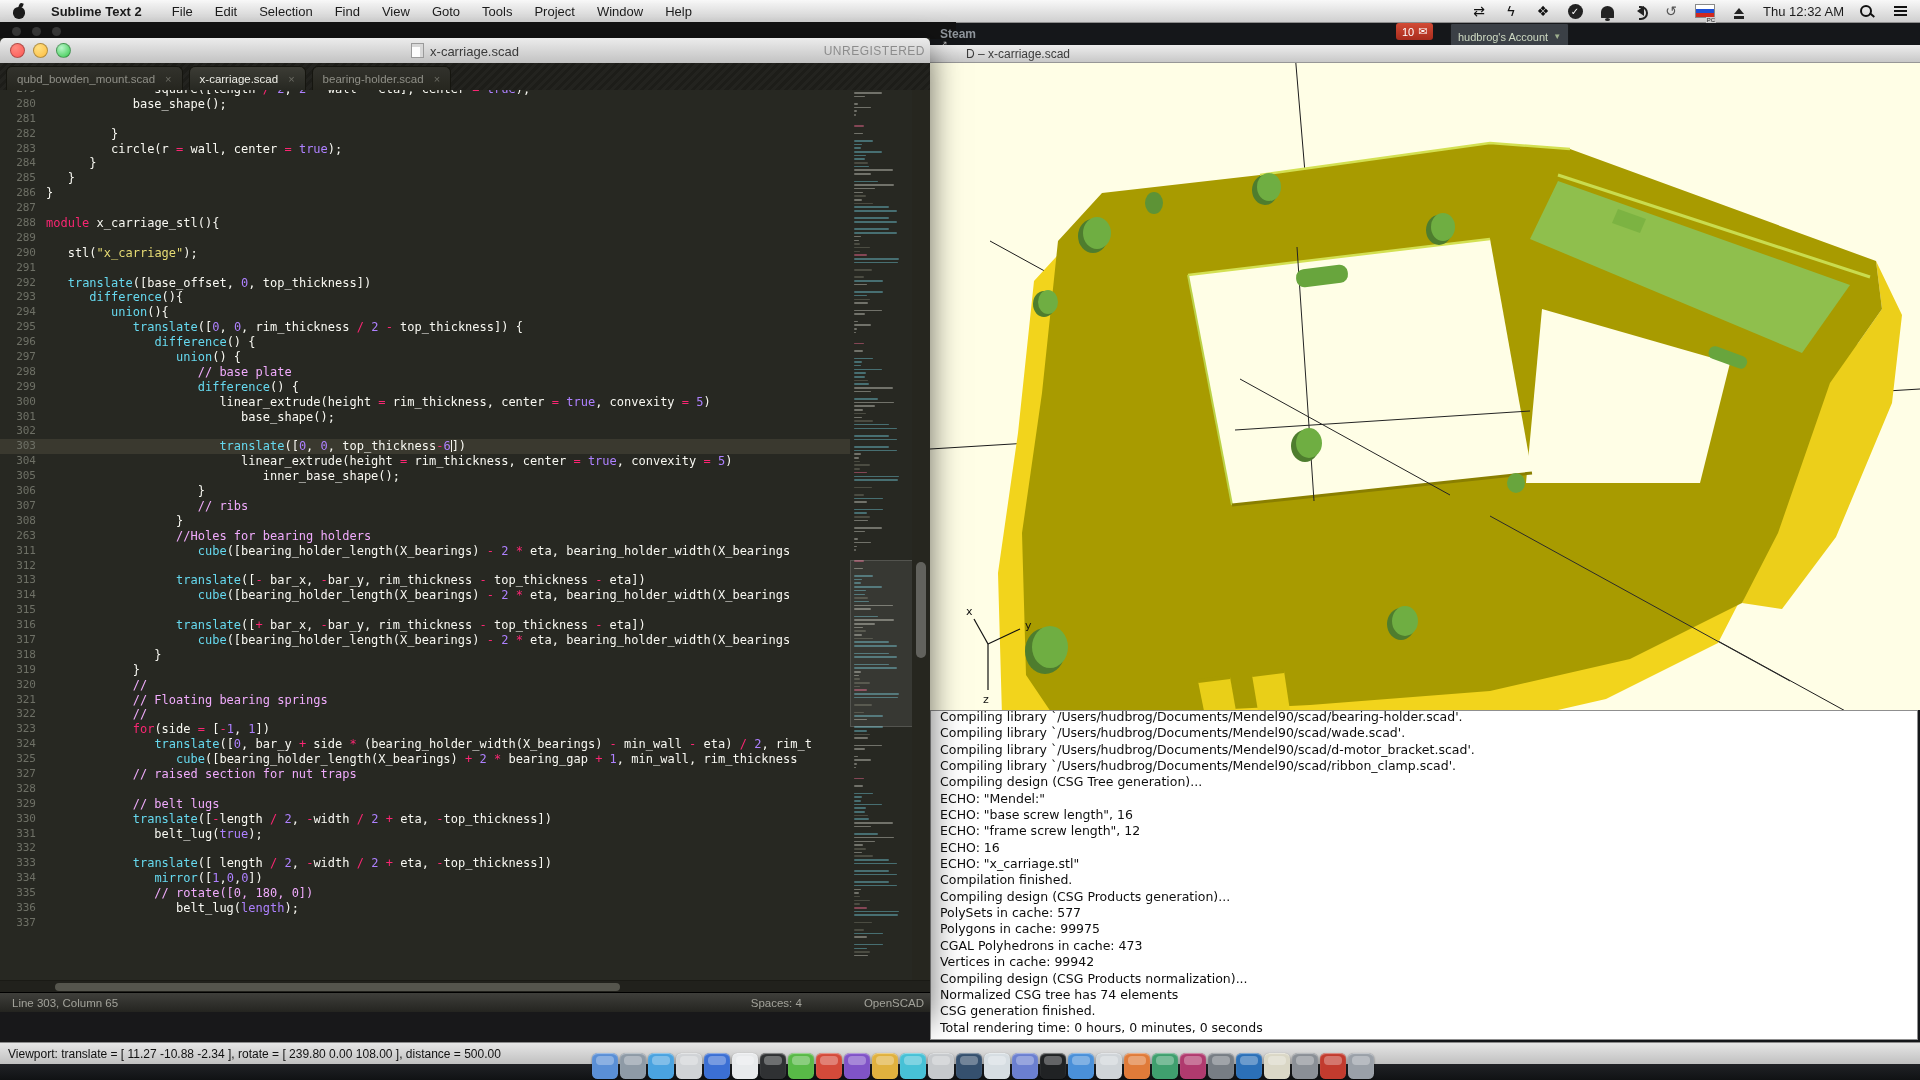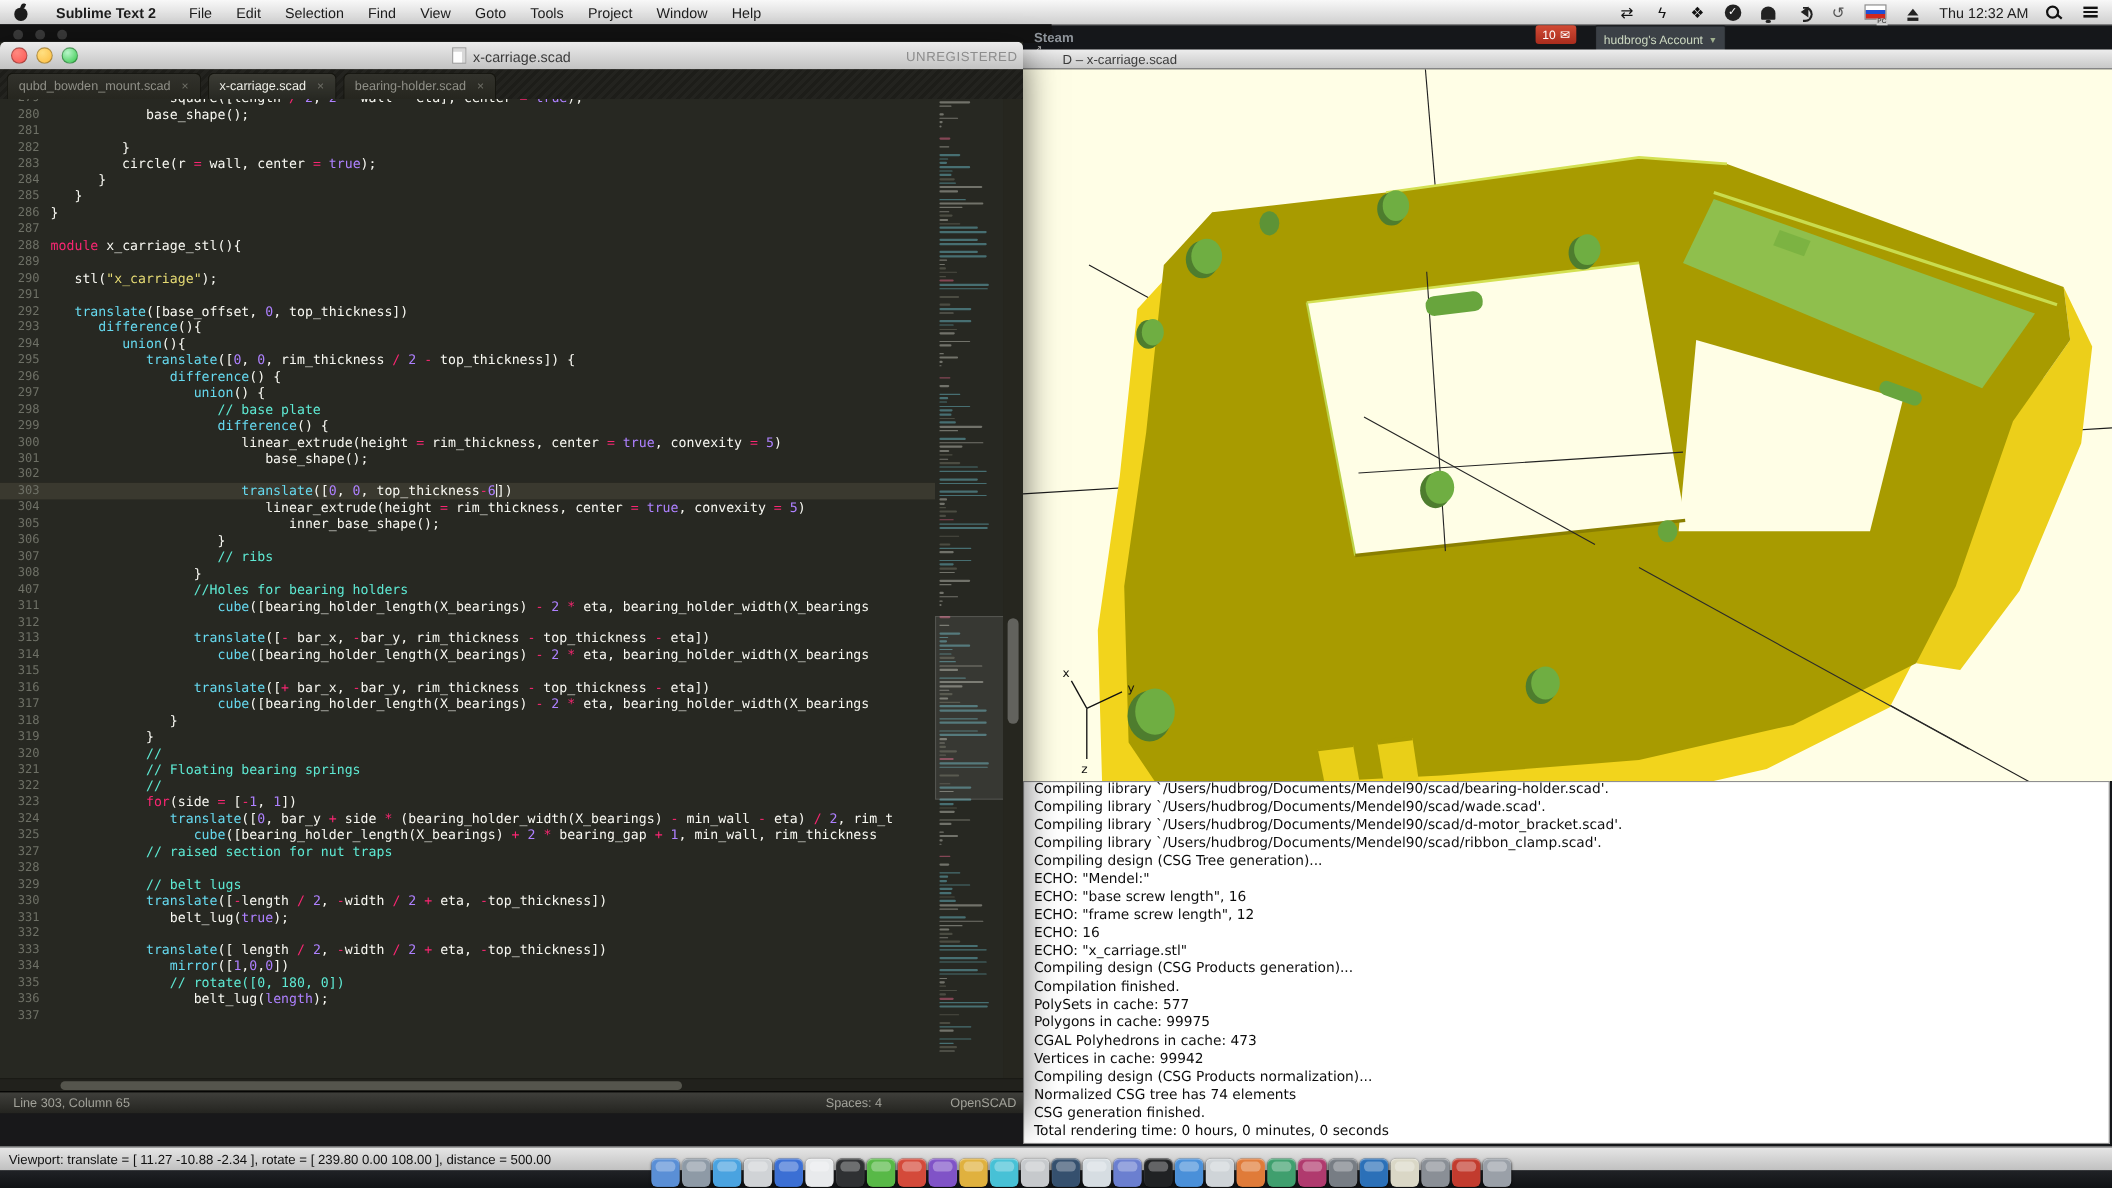--- a/index.html
+++ b/index.html
@@ -64,21 +64,21 @@
   .tab.active{background:linear-gradient(#3c3c35,#272822);color:#efefe8;}
   .tab .x{color:#6d6d65;font-size:11px;}
   #st-content{left:0;top:52px;width:930px;height:890px;position:absolute;display:flex;overflow:hidden;}
   #code-lines{flex:1;overflow:hidden;font-family:"DejaVu Sans Mono",monospace;font-size:12px;line-height:14.9px;}
   .cl{display:flex;height:14.9px;white-space:pre;}
   .cl:first-child{margin-top:-8px;}
   .cl.hl{background:#3a392f;}
   .ln{width:36px;min-width:36px;text-align:right;padding-right:10px;color:#6e7066;font-size:11px;}
   .lt{color:#f8f8f2;}
   .tk-p{color:#f8f8f2}.tk-k{color:#f92672}.tk-o{color:#f92672}.tk-f{color:#66d9ef}
-  .tk-n{color:#ae81ff}.tk-s{color:#e6db74}.tk-c{color:#5eead4}
+  .tk-n{color:#ae81ff}.tk-s{color:#e6db74}.tk-c{color:#f0abfc}
   .tk-cur{display:inline-block;width:1px;height:12px;background:#f8f8f0;vertical-align:-2px;}
   #minimap{width:62px;background:#272822;position:relative;padding-top:2px;overflow:hidden;}
   .mmrow{height:1.6px;margin:0 0 2.1px 4px;border-radius:1px;opacity:.55;}
   #mm-viewbox{position:absolute;left:0;top:470px;width:100%;height:165px;background:rgba(255,255,255,.08);border:1px solid rgba(255,255,255,.14);}
   #vscroll{width:18px;background:#26261f;position:relative;}
   #vscroll .puck{position:absolute;left:4px;top:472px;width:10px;height:96px;border-radius:5px;background:rgba(255,255,255,.28);}
   #hscroll{left:0;top:942px;width:930px;height:12px;background:#21211c;position:absolute;border-top:1px solid #1a1a15;}
   #hscroll .puck{position:absolute;left:55px;top:2px;width:565px;height:8px;border-radius:4px;background:#55554d;}
   #st-status{left:0;top:954px;width:930px;height:20px;position:absolute;background:linear-gradient(#3f3f3b,#23231f);
      border-top:1px solid #000;display:flex;align-items:center;font-size:11.5px;color:#a2a29a;}
@@ -252,22 +252,22 @@
       <div>Compiling library `/Users/hudbrog/Documents/Mendel90/scad/bearing-holder.scad'.</div>
       <div>Compiling library `/Users/hudbrog/Documents/Mendel90/scad/wade.scad'.</div>
       <div>Compiling library `/Users/hudbrog/Documents/Mendel90/scad/d-motor_bracket.scad'.</div>
       <div>Compiling library `/Users/hudbrog/Documents/Mendel90/scad/ribbon_clamp.scad'.</div>
       <div>Compiling design (CSG Tree generation)...</div>
       <div>ECHO: "Mendel:"</div>
       <div>ECHO: "base screw length", 16</div>
       <div>ECHO: "frame screw length", 12</div>
       <div>ECHO: 16</div>
       <div>ECHO: "x_carriage.stl"</div>
+      <div>Compilation finished.</div>
       <div>Compiling design (CSG Products generation)...</div>
-      <div>Compilation finished.</div>
       <div>PolySets in cache: 577</div>
       <div>Polygons in cache: 99975</div>
       <div>CGAL Polyhedrons in cache: 473</div>
       <div>Vertices in cache: 99942</div>
       <div>Compiling design (CSG Products normalization)...</div>
       <div>Normalized CSG tree has 74 elements</div>
       <div>CSG generation finished.</div>
       <div>Total rendering time: 0 hours, 0 minutes, 0 seconds</div>
     </div>
 </div>
@@ -319,21 +319,21 @@
         <div class="cl"><span class="ln">299</span><span class="lt"><span class="tk-p">                     </span><span class="tk-f">difference</span><span class="tk-p">() {</span></span></div>
         <div class="cl"><span class="ln">300</span><span class="lt"><span class="tk-p">                        linear_extrude(height </span><span class="tk-o">=</span><span class="tk-p"> rim_thickness, center </span><span class="tk-o">=</span><span class="tk-p"> </span><span class="tk-n">true</span><span class="tk-p">, convexity </span><span class="tk-o">=</span><span class="tk-p"> </span><span class="tk-n">5</span><span class="tk-p">)</span></span></div>
         <div class="cl"><span class="ln">301</span><span class="lt"><span class="tk-p">                           base_shape();</span></span></div>
         <div class="cl"><span class="ln">302</span><span class="lt"></span></div>
         <div class="cl hl"><span class="ln">303</span><span class="lt"><span class="tk-p">                        </span><span class="tk-f">translate</span><span class="tk-p">([</span><span class="tk-n">0</span><span class="tk-p">, </span><span class="tk-n">0</span><span class="tk-p">, top_thickness</span><span class="tk-o">-</span><span class="tk-n">6</span><span class="tk-cur"></span><span class="tk-p">])</span></span></div>
         <div class="cl"><span class="ln">304</span><span class="lt"><span class="tk-p">                           linear_extrude(height </span><span class="tk-o">=</span><span class="tk-p"> rim_thickness, center </span><span class="tk-o">=</span><span class="tk-p"> </span><span class="tk-n">true</span><span class="tk-p">, convexity </span><span class="tk-o">=</span><span class="tk-p"> </span><span class="tk-n">5</span><span class="tk-p">)</span></span></div>
         <div class="cl"><span class="ln">305</span><span class="lt"><span class="tk-p">                              inner_base_shape();</span></span></div>
         <div class="cl"><span class="ln">306</span><span class="lt"><span class="tk-p">                     }</span></span></div>
         <div class="cl"><span class="ln">307</span><span class="lt"><span class="tk-c">                     // ribs</span></span></div>
         <div class="cl"><span class="ln">308</span><span class="lt"><span class="tk-p">                  }</span></span></div>
-        <div class="cl"><span class="ln">407</span><span class="lt"><span class="tk-c">                  //Holes for bearing holders</span></span></div>
+        <div class="cl"><span class="ln">263</span><span class="lt"><span class="tk-c">                  //Holes for bearing holders</span></span></div>
         <div class="cl"><span class="ln">311</span><span class="lt"><span class="tk-p">                     </span><span class="tk-f">cube</span><span class="tk-p">([bearing_holder_length(X_bearings) </span><span class="tk-o">-</span><span class="tk-p"> </span><span class="tk-n">2</span><span class="tk-p"> </span><span class="tk-o">*</span><span class="tk-p"> eta, bearing_holder_width(X_bearings</span></span></div>
         <div class="cl"><span class="ln">312</span><span class="lt"></span></div>
         <div class="cl"><span class="ln">313</span><span class="lt"><span class="tk-p">                  </span><span class="tk-f">translate</span><span class="tk-p">([</span><span class="tk-o">-</span><span class="tk-p"> bar_x, </span><span class="tk-o">-</span><span class="tk-p">bar_y, rim_thickness </span><span class="tk-o">-</span><span class="tk-p"> top_thickness </span><span class="tk-o">-</span><span class="tk-p"> eta])</span></span></div>
         <div class="cl"><span class="ln">314</span><span class="lt"><span class="tk-p">                     </span><span class="tk-f">cube</span><span class="tk-p">([bearing_holder_length(X_bearings) </span><span class="tk-o">-</span><span class="tk-p"> </span><span class="tk-n">2</span><span class="tk-p"> </span><span class="tk-o">*</span><span class="tk-p"> eta, bearing_holder_width(X_bearings</span></span></div>
         <div class="cl"><span class="ln">315</span><span class="lt"></span></div>
         <div class="cl"><span class="ln">316</span><span class="lt"><span class="tk-p">                  </span><span class="tk-f">translate</span><span class="tk-p">([</span><span class="tk-o">+</span><span class="tk-p"> bar_x, </span><span class="tk-o">-</span><span class="tk-p">bar_y, rim_thickness </span><span class="tk-o">-</span><span class="tk-p"> top_thickness </span><span class="tk-o">-</span><span class="tk-p"> eta])</span></span></div>
         <div class="cl"><span class="ln">317</span><span class="lt"><span class="tk-p">                     </span><span class="tk-f">cube</span><span class="tk-p">([bearing_holder_length(X_bearings) </span><span class="tk-o">-</span><span class="tk-p"> </span><span class="tk-n">2</span><span class="tk-p"> </span><span class="tk-o">*</span><span class="tk-p"> eta, bearing_holder_width(X_bearings</span></span></div>
         <div class="cl"><span class="ln">318</span><span class="lt"><span class="tk-p">               }</span></span></div>
         <div class="cl"><span class="ln">319</span><span class="lt"><span class="tk-p">            }</span></span></div>
         <div class="cl"><span class="ln">320</span><span class="lt"><span class="tk-c">            //</span></span></div>

